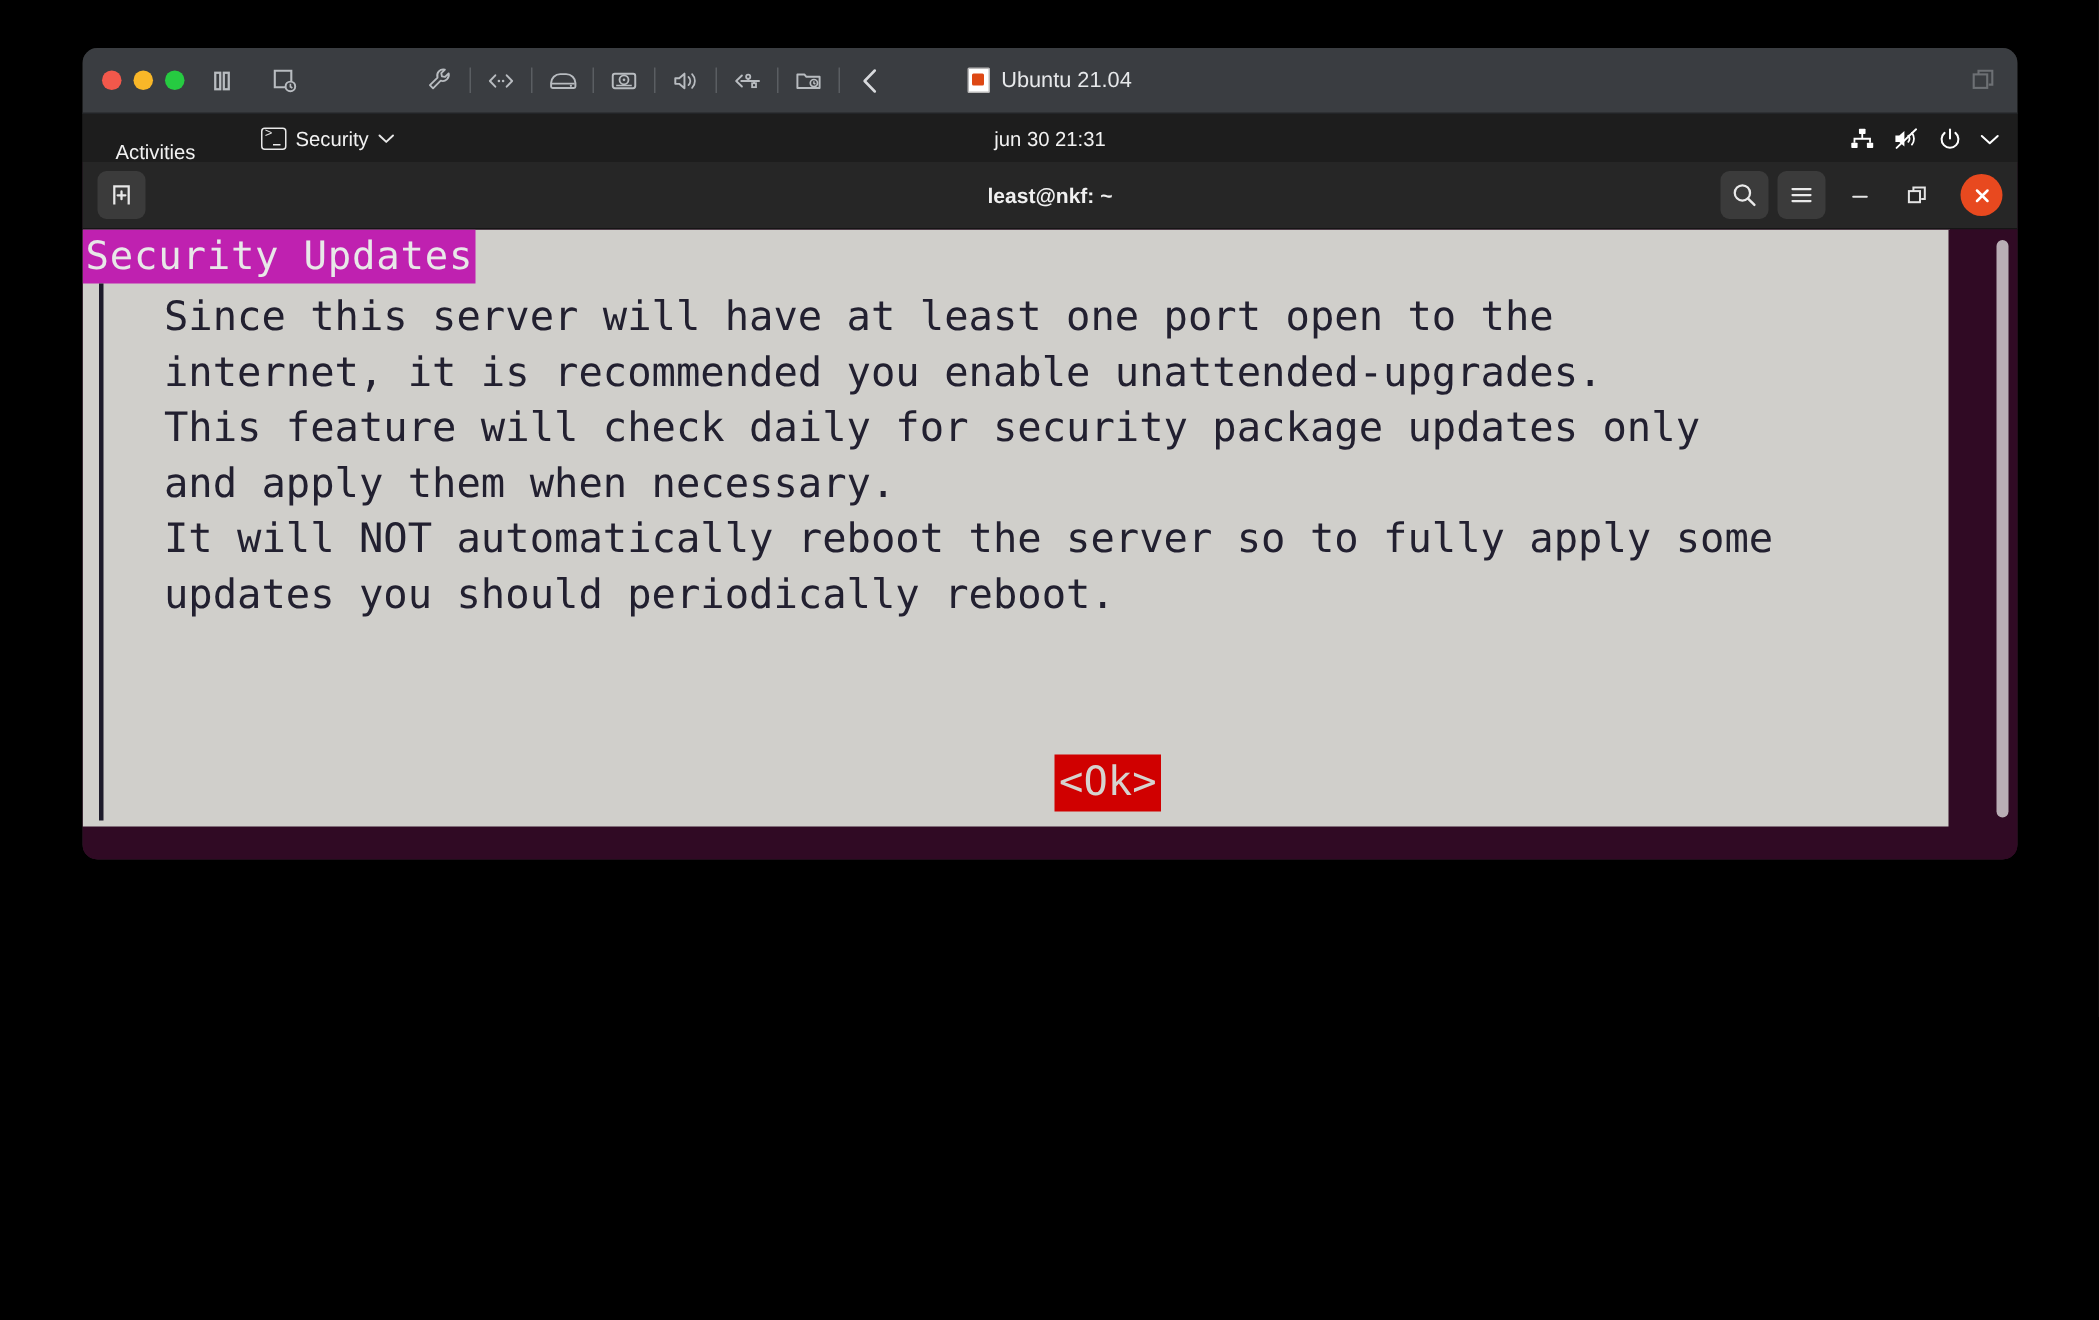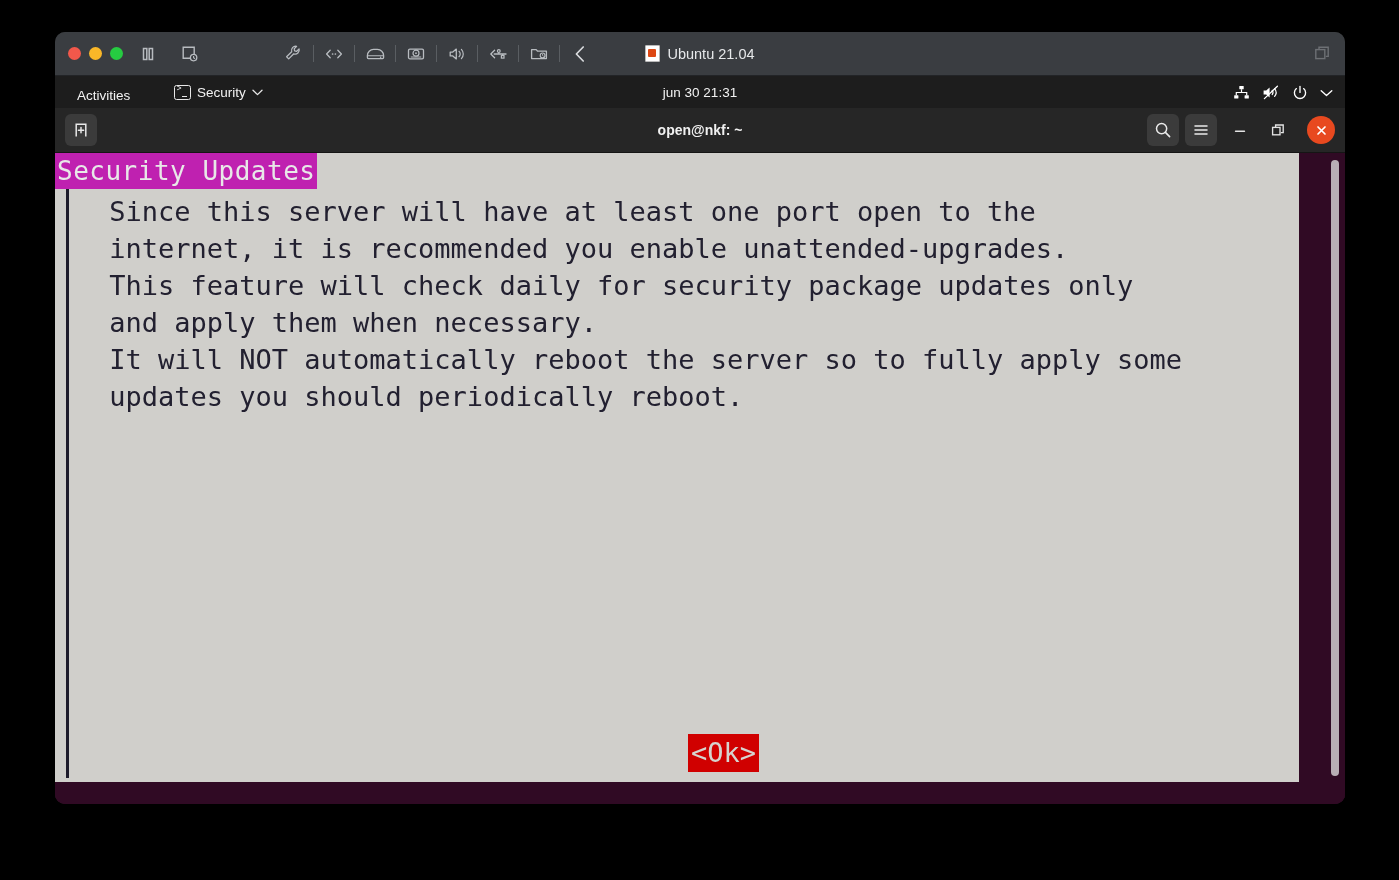--- a/index.html
+++ b/index.html
@@ -14,21 +14,21 @@
     overflow: hidden;
     font-family: "Liberation Sans", sans-serif;
   }
 
   
   #vm-window {
     position: absolute;
     left: 55px;
     top: 32px;
     width: 1290px;
-    height: 772px;
+    height: 541px;
     background: #2b2b2b;
     border-radius: 10px;
     overflow: hidden;
     box-shadow: 0 4px 26px rgba(0,0,0,0.8);
   }
 
   
   #vm-titlebar {
     position: relative;
     height: 43px;
@@ -117,22 +117,22 @@
   
   #gnome-topbar {
     position: relative;
     height: 33px;
     background: #1d1d1d;
     color: #ffffff;
     font-size: 13.5px;
   }
   #gnome-activities {
     position: absolute;
-    left: 14px; top: 12px; height: 33px;
-    display: flex; align-items: flex-start;
+    left: 14px; top: 0; height: 33px;
+    display: flex; align-items: flex-end;
     padding: 0 8px;
     color: #f2f2f2;
   }
   #gnome-appmenu {
     position: absolute;
     left: 113px; top: 0; height: 33px;
     display: flex; align-items: center;
     gap: 6px;
     padding: 0 6px;
     color: #f2f2f2;
@@ -282,21 +282,21 @@
     right: 10px;
     color: #222030;
     font-family: "DejaVu Sans Mono", "Liberation Mono", monospace;
     font-size: 27px;
     line-height: 37px;
     white-space: pre;
     letter-spacing: 0px;
   }
   #ok-button {
     position: absolute;
-    left: 633px;
+    left: 648px;
     bottom: 10px;
     background: #d00000;
     color: #d6d3cf;
     font-family: "DejaVu Sans Mono", "Liberation Mono", monospace;
     font-size: 27px;
     line-height: 38px;
     padding: 0 3px;
     white-space: pre;
   }
 
@@ -482,21 +482,21 @@
 
     <div id="terminal-headerbar">
       <div id="new-tab-button">
         <svg width="18" height="18" viewBox="0 0 18 18">
           <path d="M4.2 15.4V3.2h9.6v12.2" fill="none" stroke="#e8e8e8" stroke-width="1.5"></path>
           <path d="M9 6.6v5.2M6.4 9.2h5.2" stroke="#e8e8e8" stroke-width="1.5" stroke-linecap="round"></path>
         </svg>
       </div>
 
       <div id="terminal-title">
-        <span>open@nkf: ~</span>
+        <span>least@nkf: ~</span>
       </div>
 
       <div id="terminal-controls">
         <span class="hdr-btn">
           <svg width="18" height="18" viewBox="0 0 18 18">
             <circle cx="7.6" cy="7.6" r="5.1" fill="none" stroke="#eaeaea" stroke-width="1.5"></circle>
             <path d="M11.4 11.4l4.2 4.2" stroke="#eaeaea" stroke-width="1.6" stroke-linecap="round"></path>
           </svg>
         </span>
         <span class="hdr-btn">

